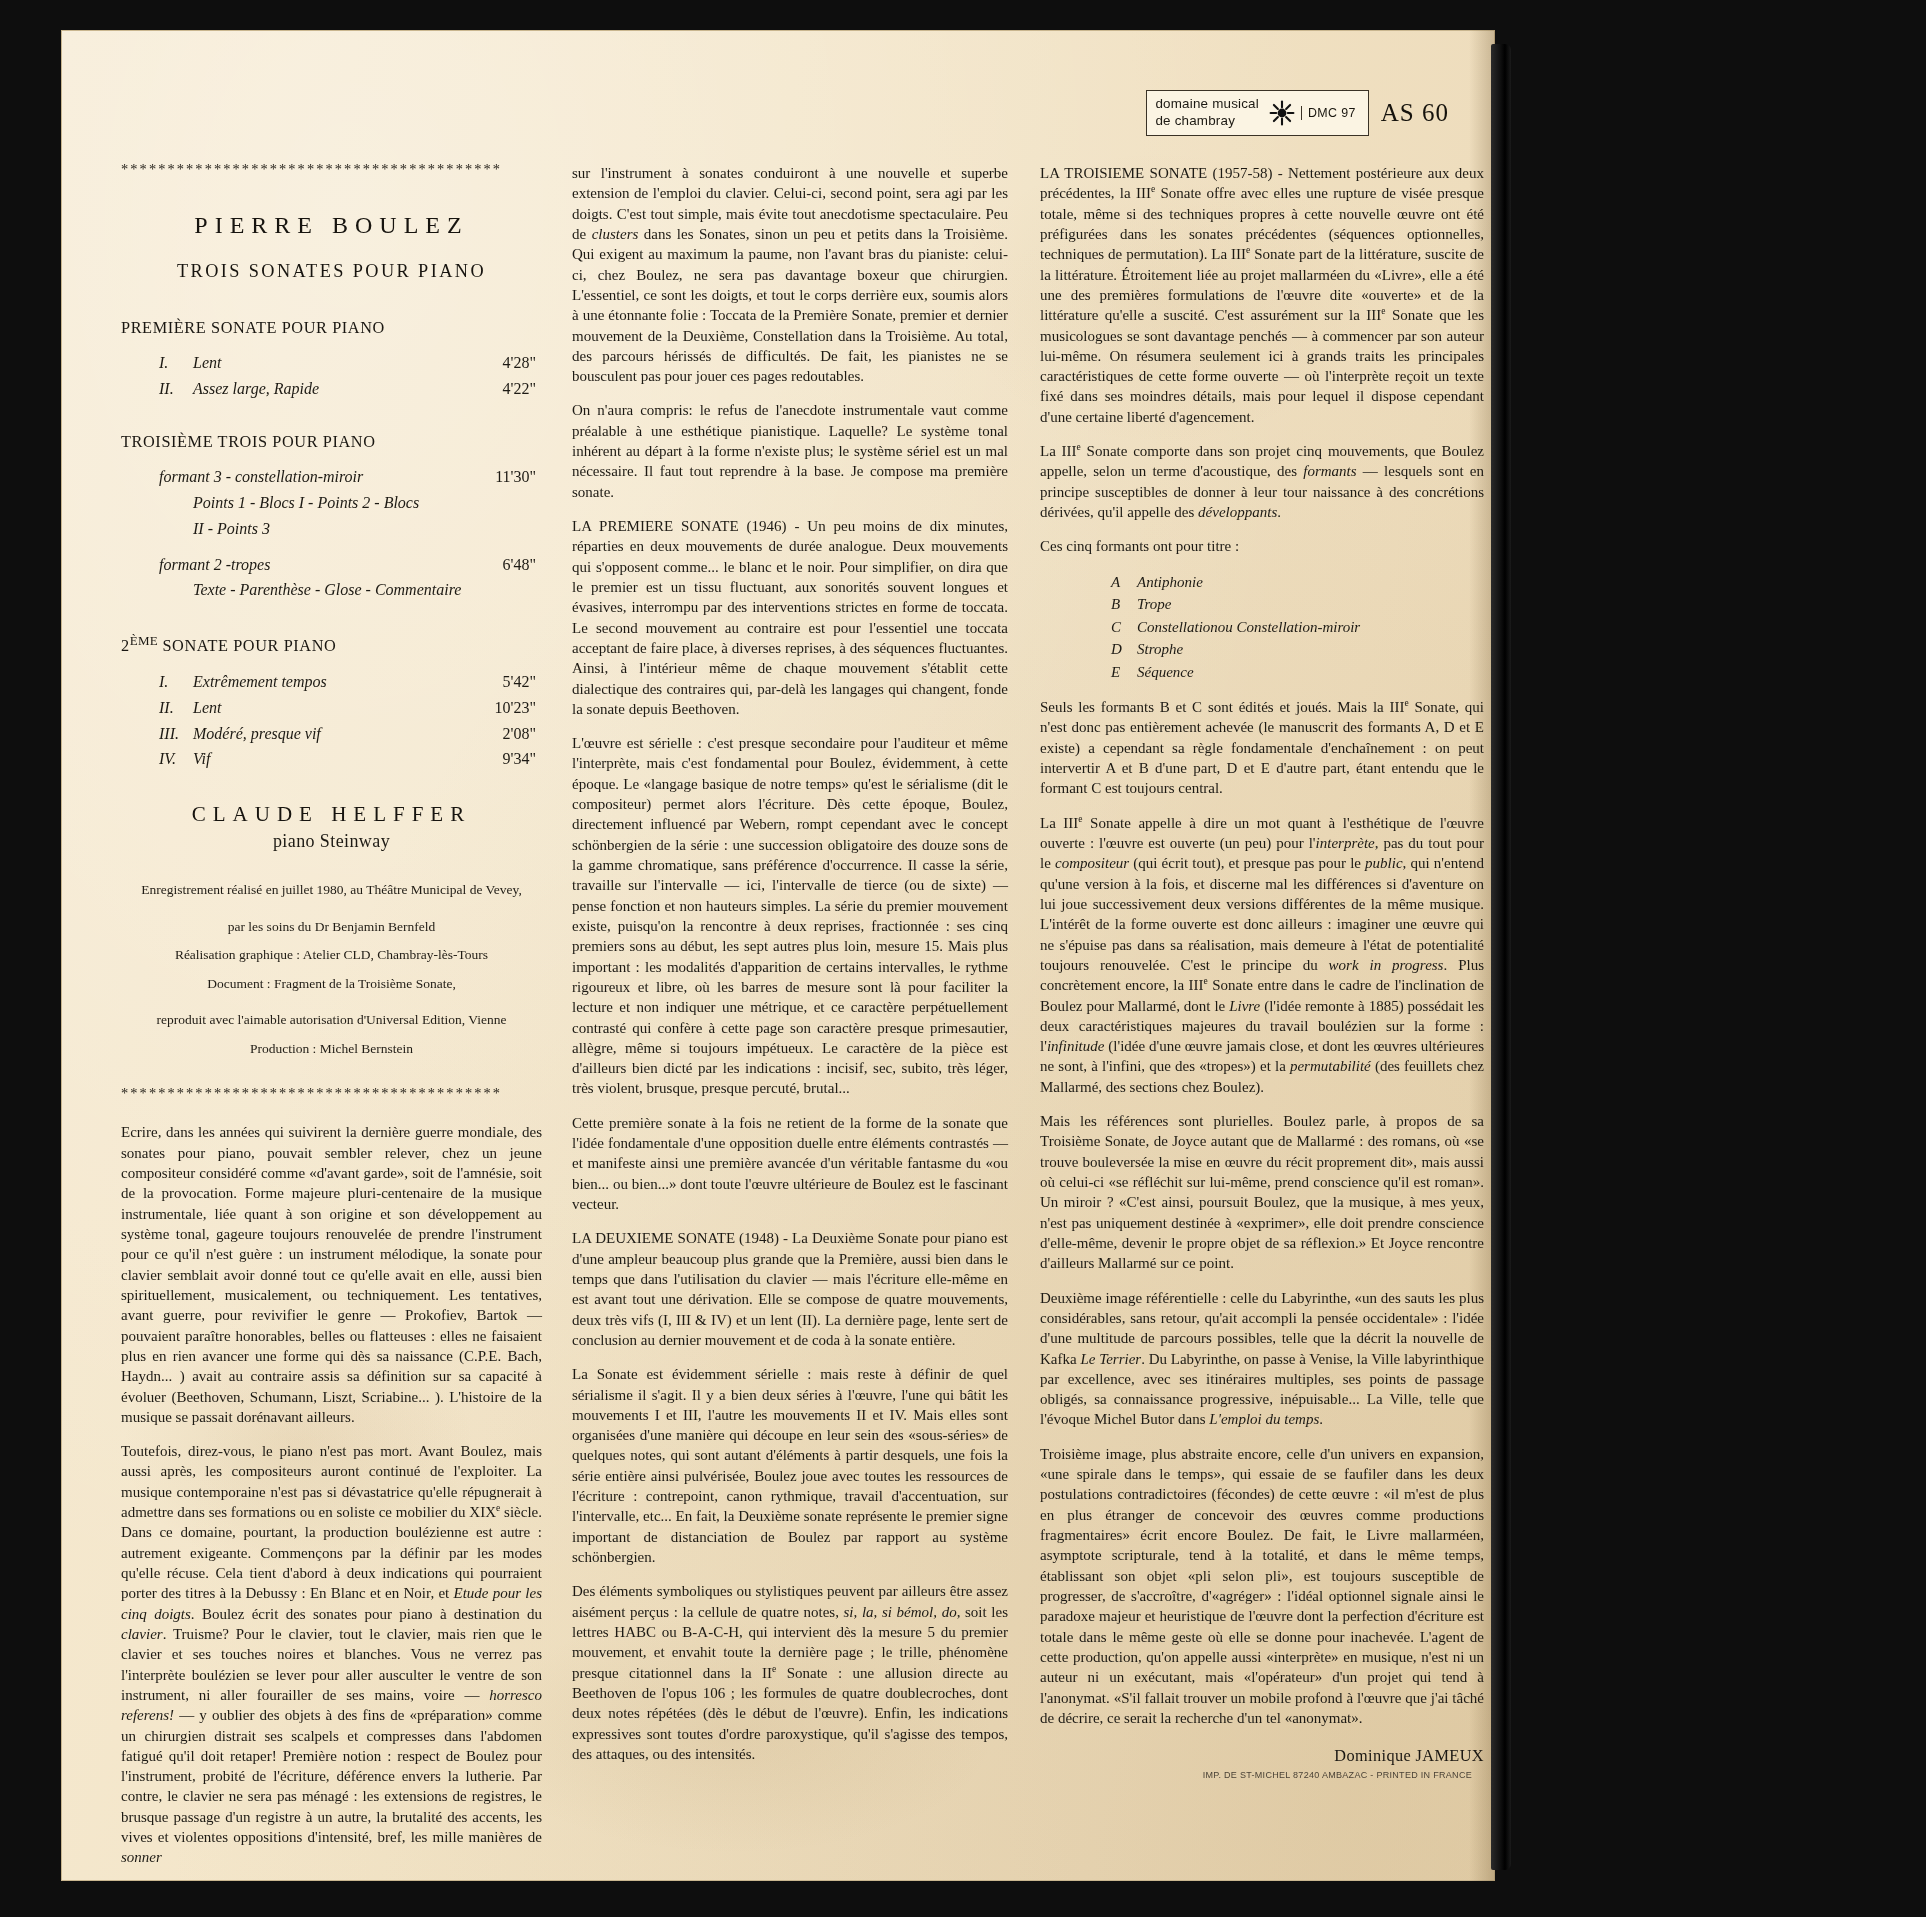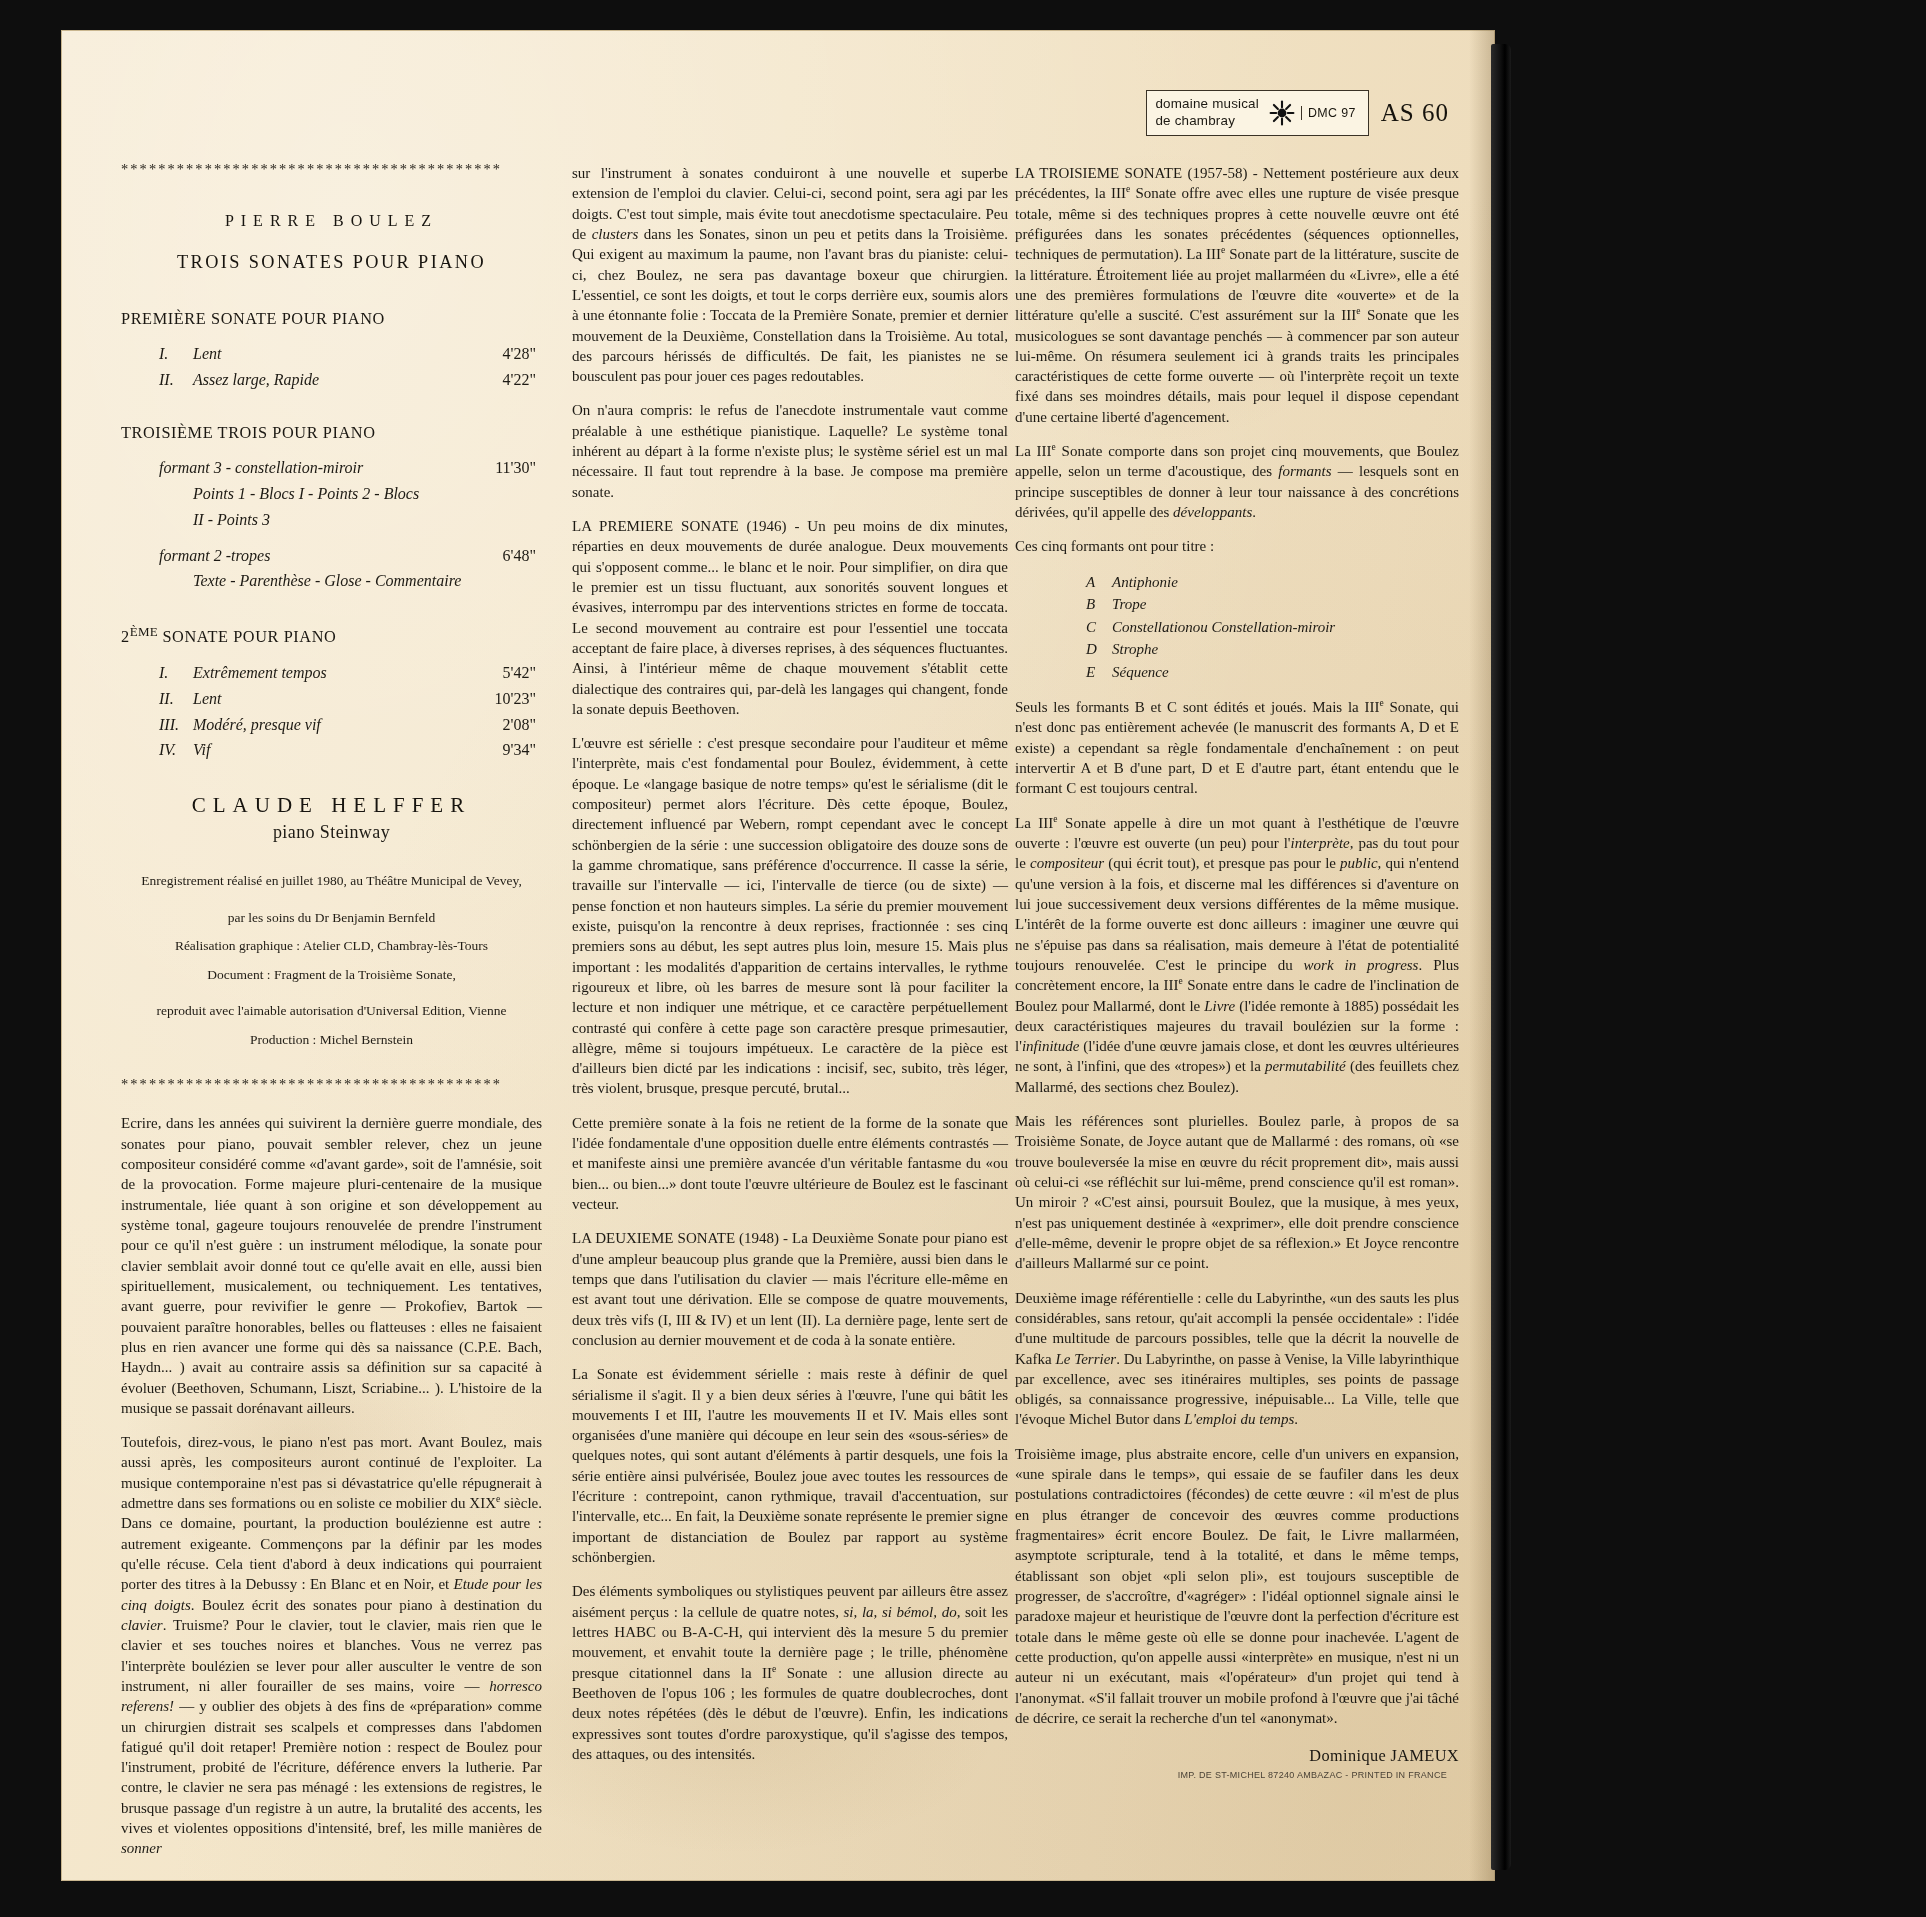--- a/index.html
+++ b/index.html
@@ -113,35 +113,35 @@
     right: 0;
     bottom: 0;
   }
   .col {
     position: absolute;
     top: 0;
     color: #1d1a14;
   }
   #col1 { left: 12px;  width: 421px; }
   #col2 { left: 463px; width: 436px; }
-  #col3 { left: 906px; width: 444px; }
+  #col3 { left: 931px; width: 444px; }
 
   .starline {
     font-family: "Liberation Serif", serif;
     font-size: 14.4px;
     letter-spacing: 2.1px;
     color: #211d16;
     white-space: nowrap;
     overflow: hidden;
     margin: 0 0 34px 0;
   }
   .starline.bottom { margin: 26px 0 20px 0; }
 
   h1.composer {
-    font-size: 16px;
+    font-size: 24px;
     font-weight: normal;
     letter-spacing: 7px;
     text-align: center;
     margin: 0 0 22px 0;
     color: #17140f;
   }
   h2.worktitle {
     font-size: 18.3px;
     font-weight: normal;
     letter-spacing: 2.4px;

